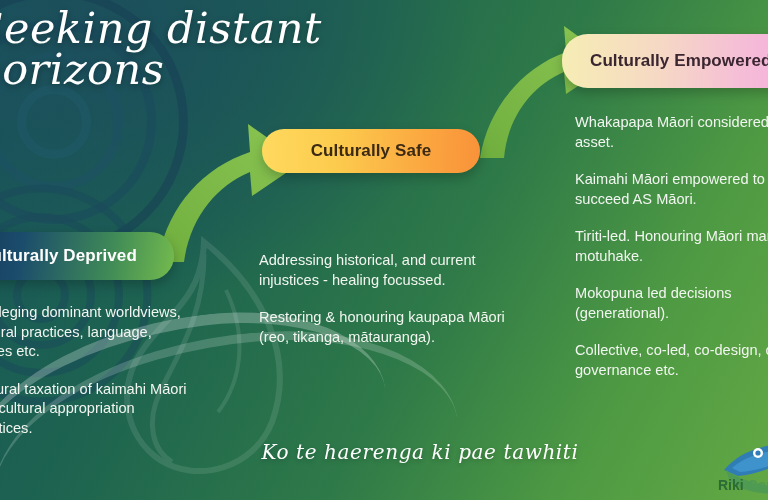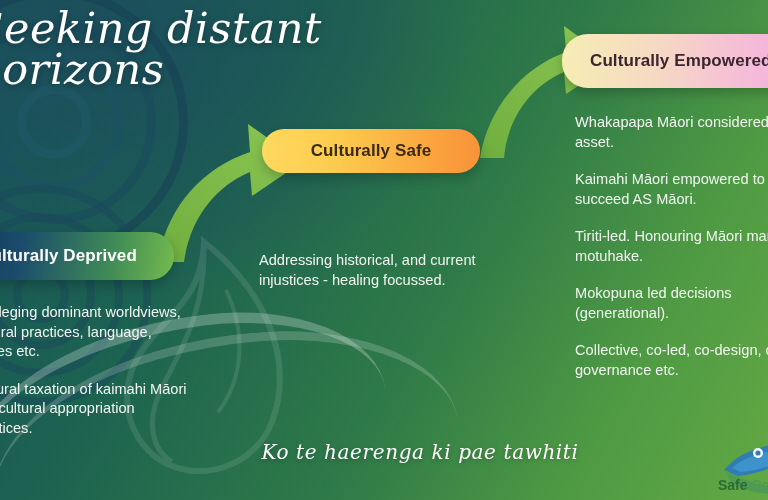--- a/index.html
+++ b/index.html
@@ -168,20 +168,21 @@
     <p style="white-space: pre-line;">Privileging dominant worldviews,
 cultural practices, language,
 values etc.</p>
     <p style="white-space: pre-line;">Cultural taxation of kaimahi Māori
 and cultural appropriation
 practices.</p>
   </div>
 
   <div class="col" id="col-safe">
     <p>Addressing historical, and current injustices - healing focussed.</p>
+    <p>Restoring &amp; honouring kaupapa Māori (reo, tikanga, mātauranga).</p>
   </div>
 
   <div class="col" id="col-empowered">
     <p>Whakapapa Māori considered an asset.</p>
     <p>Kaimahi Māori empowered to succeed AS Māori.</p>
     <p>Tiriti-led. Honouring Māori mana motuhake.</p>
     <p>Mokopuna led decisions (generational).</p>
     <p>Collective, co-led, co-design, co-governance etc.</p>
   </div>
 
@@ -191,16 +192,16 @@
     <path d="M6 30 C22 10 54 0 86 6 C70 22 44 34 20 36 Z" fill="#2f7db4"></path>
     <path d="M14 28 C30 14 56 8 78 11 C64 23 40 31 22 32 Z" fill="#3e93cc"></path>
     <circle cx="40" cy="13" r="5" fill="#ffffff"></circle>
       <circle cx="40" cy="13" r="2.6" fill="#2f7db4"></circle>
     <circle cx="54" cy="11" r="4" fill="#ffffff"></circle>
       <circle cx="54" cy="11" r="2" fill="#2f7db4"></circle>
     <path d="M8 30 C28 44 58 50 86 44 C66 58 32 56 12 42 Z" fill="#4f9b53"></path>
     <path d="M58 36 C70 38 80 44 86 52 C74 50 64 44 58 36 Z" fill="#2b6b34"></path>
   </svg>
   <div class="logo-text">
-    <span class="a">Safe</span><span>&nbsp;</span><span class="b">Con</span>
+    <span class="a">Riki</span><span>&nbsp;</span><span class="b">Con</span>
   </div>
 
 </div>
 
 </body></html>

